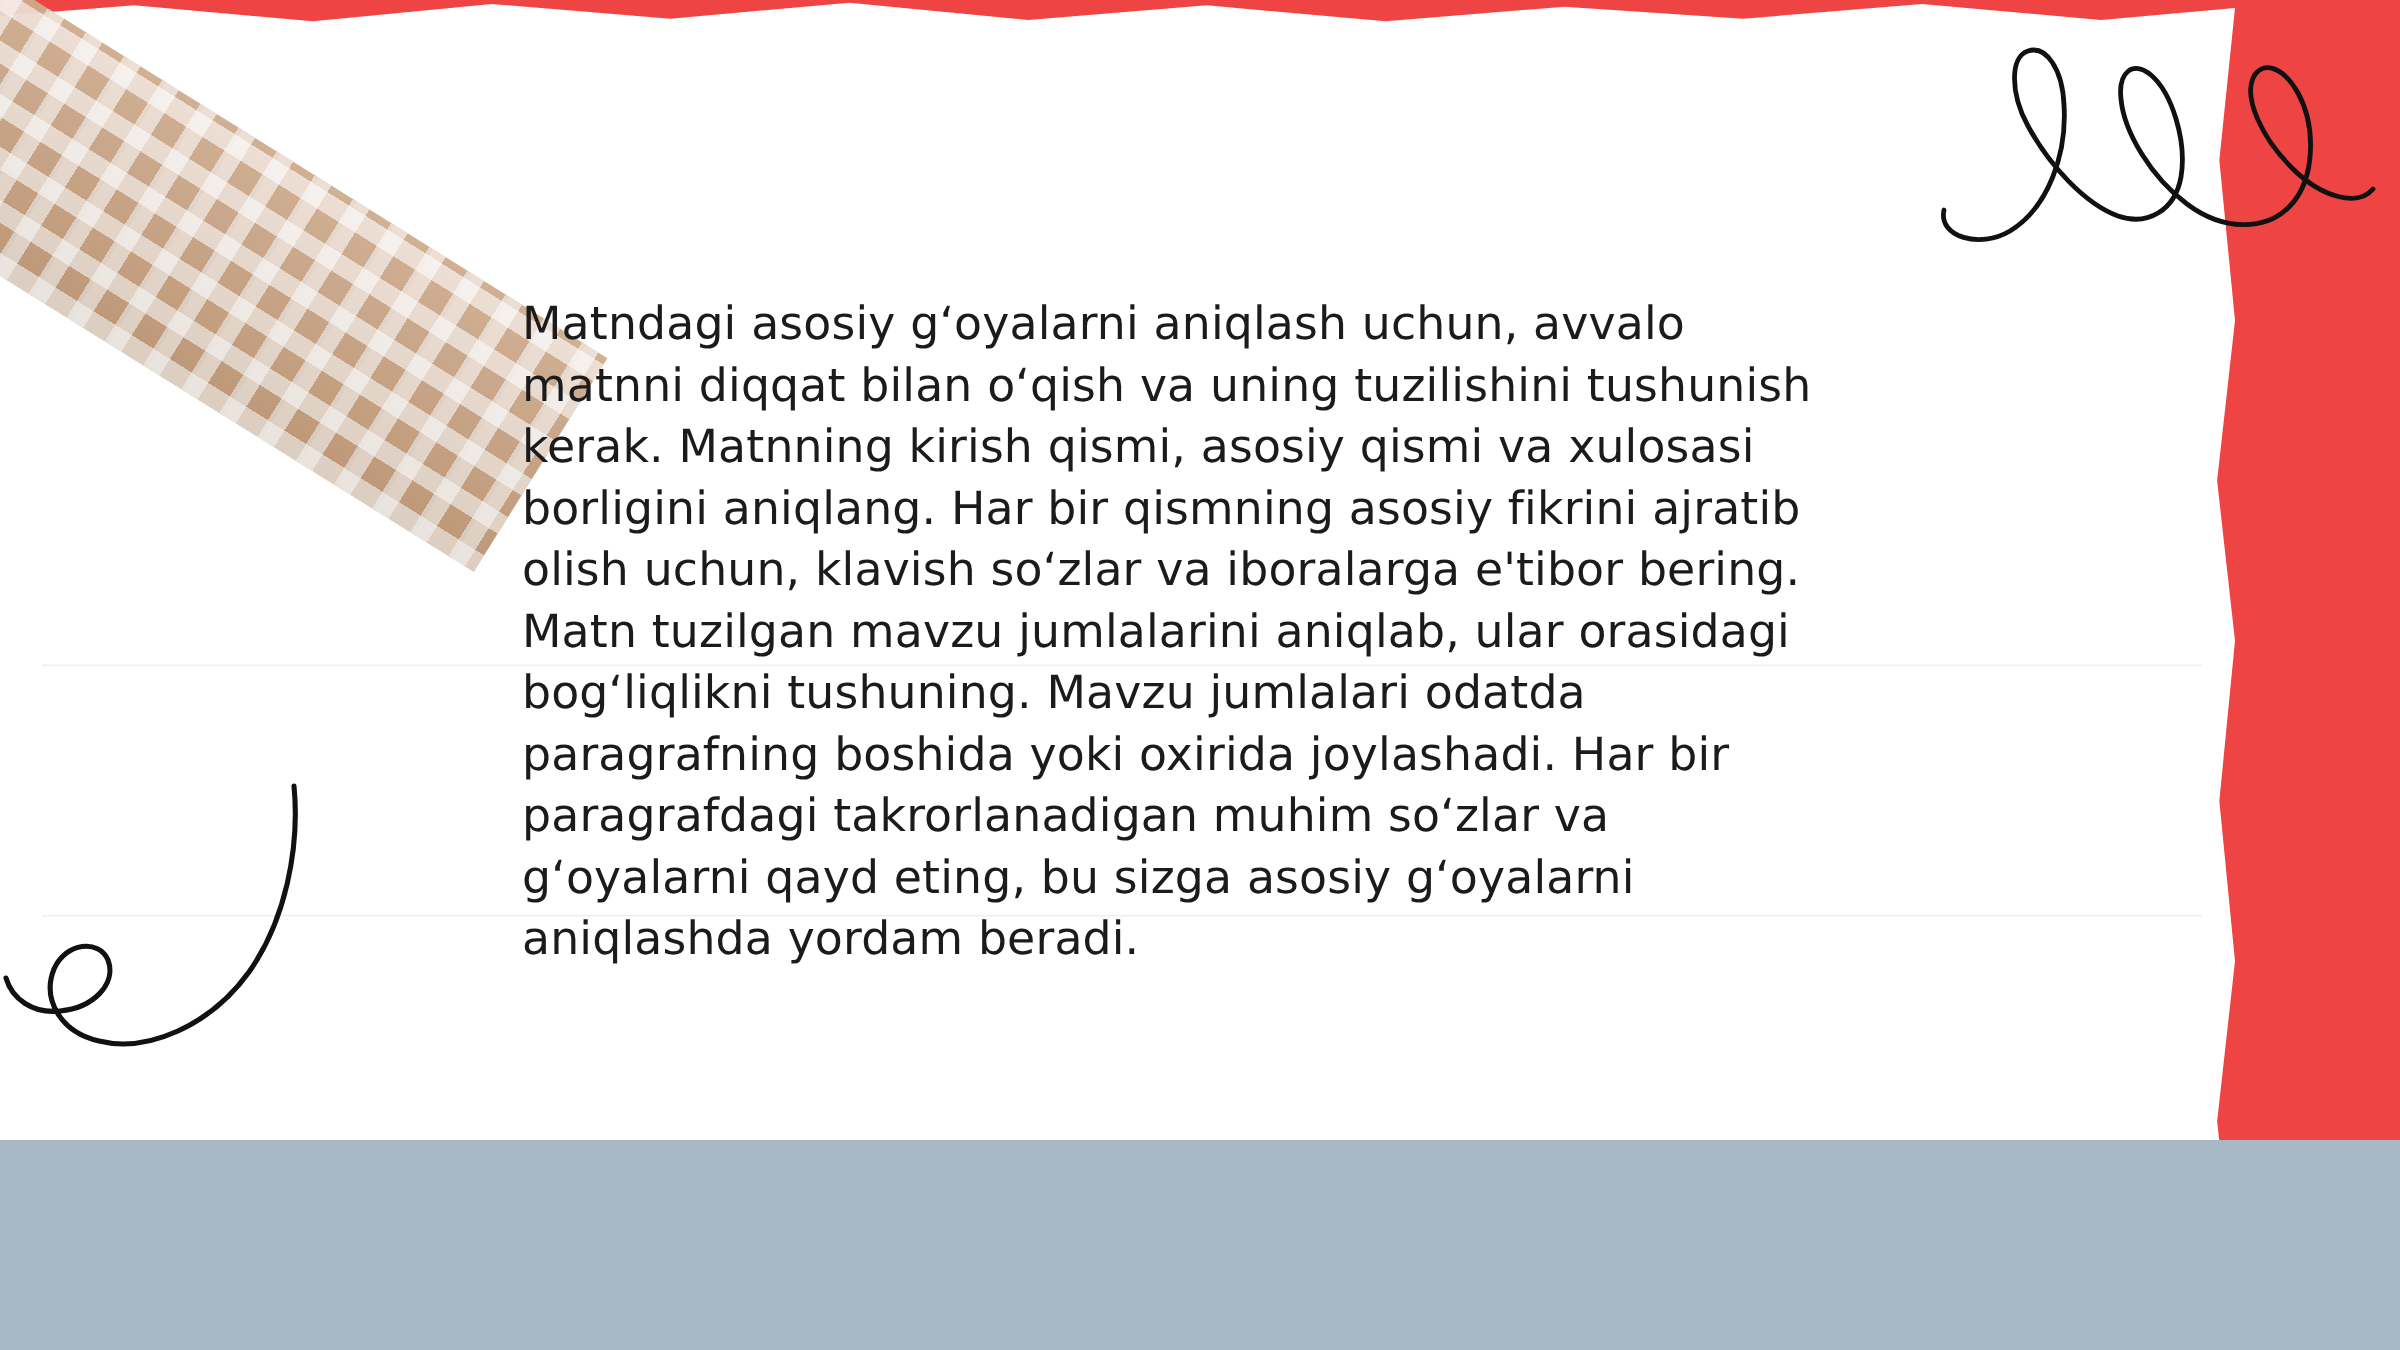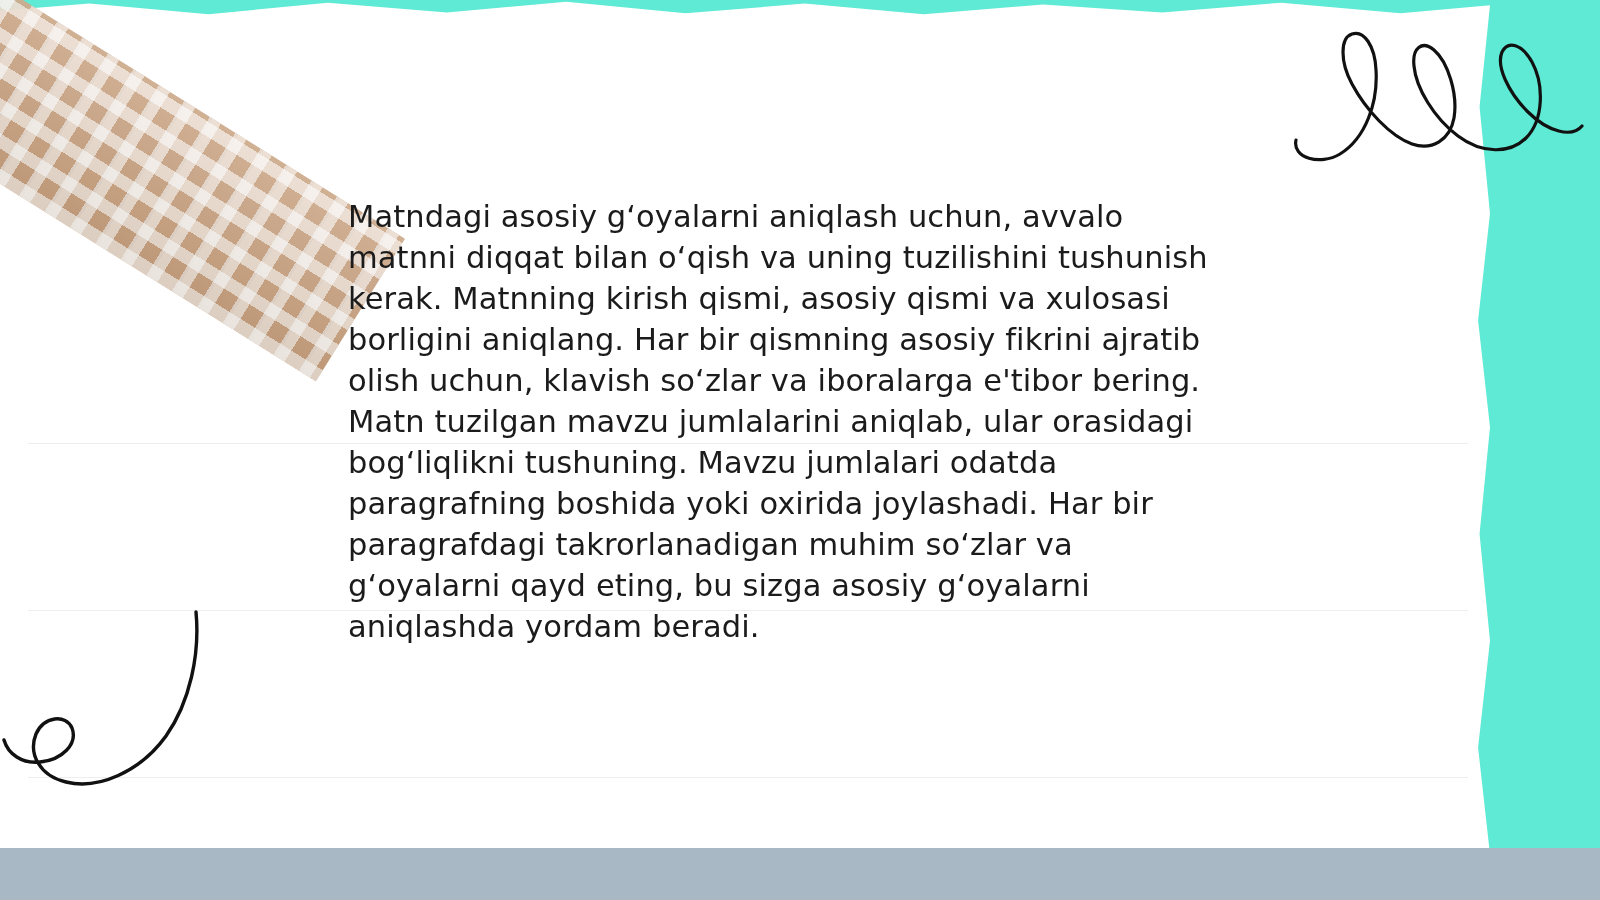--- a/index.html
+++ b/index.html
@@ -10,22 +10,22 @@
     width: 1600px;
     height: 900px;
     overflow: hidden;
     background: #a8b8c4;
     font-family: "DejaVu Sans", sans-serif;
   }
 
   .slide {
     position: relative;
     width: 1600px;
-    height: 848px;
-    background: #5eead4;
+    height: 760px;
+    background: #ef4444;
     overflow: hidden;
   }
 
   
   .paper {
     position: absolute;
     left: 0px;
     top: 0px;
     width: 1490px;
     height: 890px;

